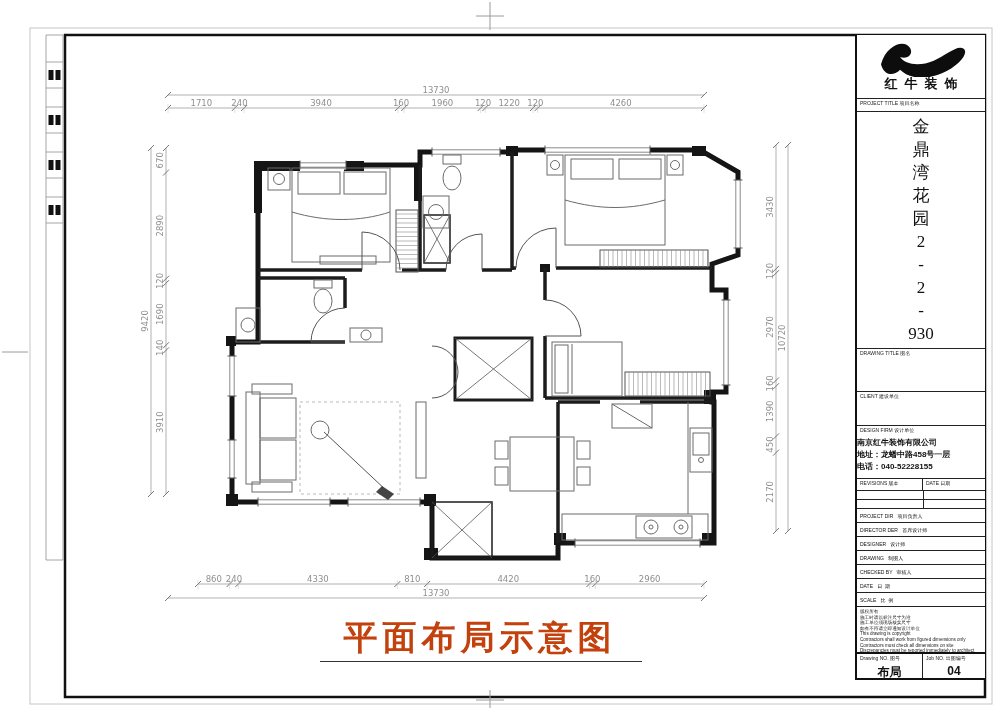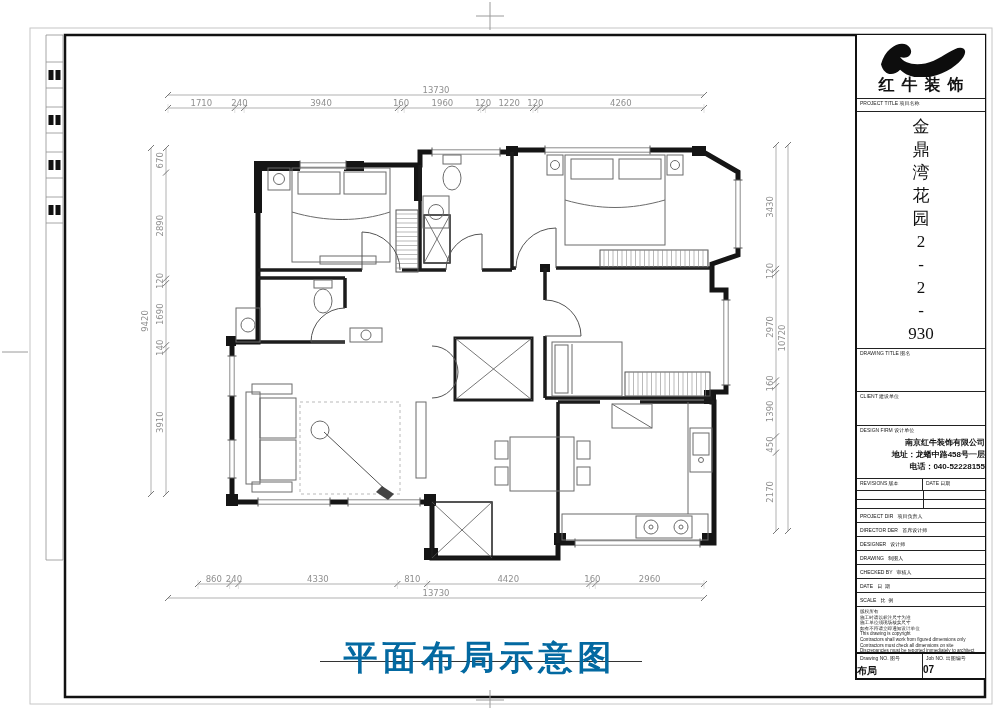--- a/index.html
+++ b/index.html
@@ -5,47 +5,47 @@
   html,body{margin:0;padding:0;background:#ffffff;}
   .page{position:relative;width:1000px;height:710px;background:#fff;overflow:hidden;
         font-family:"Liberation Sans","DejaVu Sans",sans-serif;color:#111;}
   svg.overlay{position:absolute;left:0;top:0;}
   
   .tblock{position:absolute;left:855px;top:35px;width:130px;box-sizing:border-box;
           border-left:2px solid #111;background:#fff;}
   .tb-row{box-sizing:border-box;border-bottom:1px solid #222;position:relative;}
   .tb-logo{height:62px;text-align:center;}
   .tb-logo svg{display:block;margin:2px auto 0 auto;}
-  .brand{font-size:16px;font-weight:700;letter-spacing:7px;padding-left:7px;line-height:1;}
+  .brand{font-size:13px;font-weight:700;letter-spacing:7px;padding-left:7px;line-height:1;}
   .mini{font-size:5px;color:#222;display:block;padding:2px 0 0 3px;line-height:1.1;white-space:nowrap;}
   .tb-minilabel{height:13px;}
   .tb-project{height:237px;}
   #project-vert{display:flex;flex-direction:column;align-items:center;justify-content:center;height:100%;
                 font-family:"Liberation Serif","DejaVu Serif",serif;font-size:17px;line-height:23px;}
   .tb-field43{height:43px;}
   .tb-field34{height:34px;}
   .tb-firm{height:53px;}
-  .firm-lines{text-align:right;font-weight:700;font-size:8px;line-height:1.55;margin-top:3px;}
+  .firm-lines{text-align:left;font-weight:700;font-size:8px;line-height:1.55;margin-top:3px;}
   .tb-rev{height:12px;display:flex;}
   .revcell{width:66px;box-sizing:border-box;border-right:1px solid #222;}
   .datecell{flex:1;}
   .tb-empty{height:9px;}
   .revdiv{display:block;height:100%;margin-left:66px;border-left:1px solid #222;}
   .p-row{height:14px;box-sizing:border-box;border-bottom:1px solid #222;
          font-size:5px;display:flex;align-items:center;padding-left:3px;white-space:pre;}
   .tb-notes{height:47px;border-bottom:2px solid #111;padding:2px 0 0 3px;box-sizing:border-box;}
   .tb-notes div{font-size:4.6px;line-height:1.22;color:#222;white-space:nowrap;}
   .tb-dno{height:24px;display:flex;border-bottom:2px solid #111;}
   .dno-cell{box-sizing:border-box;display:flex;flex-direction:column;}
-  .dno-cell b{font-size:10px;text-align:left;margin-top:2px;}
+  .dno-cell b{font-size:12px;text-align:center;margin-top:2px;}
   .dno-l{width:66px;border-right:1px solid #222;}
   .dno-r{flex:1;}
   
   .main-title{position:absolute;left:300px;top:615px;width:360px;text-align:center;
-              font-size:34px;font-weight:700;letter-spacing:5px;color:#0369a1;margin-top:20px;}
+              font-size:34px;font-weight:700;letter-spacing:5px;color:#c2410c;}
 </style>
 </head>
 <body>
 
 <div class="page">
 
   <svg class="overlay" width="1000" height="710" viewBox="0 0 1000 710">
 
     <g>
       <rect x="30" y="28" width="962" height="676" fill="none" stroke="#c6c6c6" stroke-width="1"></rect>
@@ -483,17 +483,17 @@
         <div>Contractors must check all dimensions on site</div>
         <div>Discrepancies must be reported immediately to architect</div>
       </div>
     <div class="tb-dno">
       <div class="dno-cell dno-l">
         <span class="mini">Drawing NO. 图号</span>
         <b>布局</b>
       </div>
       <div class="dno-cell dno-r">
         <span class="mini">Job NO. 出图编号</span>
-        <b>07</b>
+        <b>04</b>
       </div>
     </div>
   </div>
 </div>
 
 </body></html>

